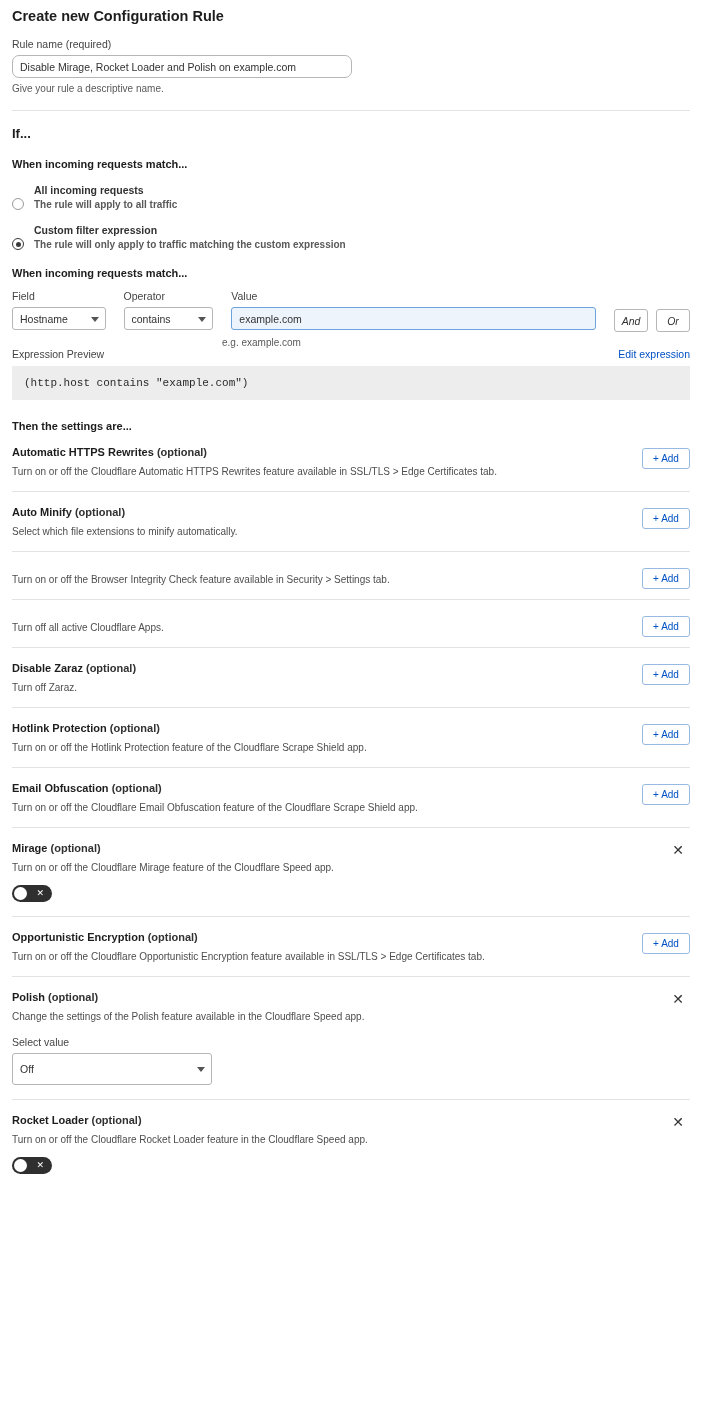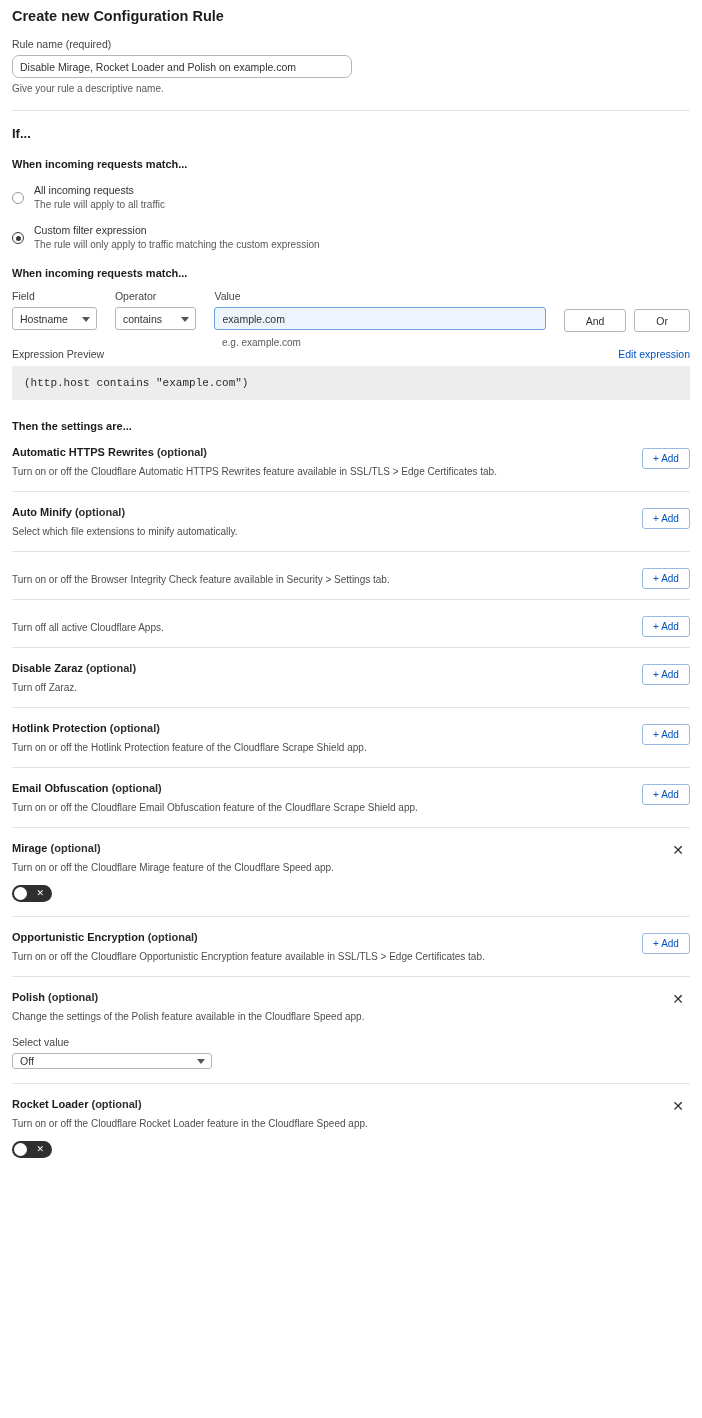--- a/index.html
+++ b/index.html
@@ -61,22 +61,23 @@
     margin: 15px 0 0 0;
   }
   .sub-heading {
     font-size: 11px;
     font-weight: bold;
     color: #1d1d1d;
     margin: 17px 0 0 0;
   }
   .radio-row {
     display: flex;
-    align-items: center;
+    align-items: flex-end;
     margin-top: 14px;
+    font-weight: bold;
   }
   .radio {
     width: 12px;
     height: 12px;
     border-radius: 50%;
     border: 1px solid #9a9a9a;
     background: #fff;
     margin-right: 10px;
     margin-top: 2px;
     flex: none;
@@ -145,28 +146,29 @@
     background: #eef4fb;
     font-size: 10.5px;
     font-family: "Liberation Sans", sans-serif;
     padding: 0 7px;
     color: #313131;
     outline: none;
   }
   .btn-plain {
     height: 23px;
     min-width: 34px;
-    padding: 0 21px;
+    padding: 0 4px;
     border: 1px solid #b6b6b6;
     border-radius: 3px;
     background: #fff;
     font-size: 10.5px;
     font-family: "Liberation Sans", sans-serif;
     color: #313131;
     cursor: pointer;
+    font-style: italic;
   }
   .eg-text {
     font-size: 10px;
     color: #595959;
     margin-top: 5px;
     margin-left: 210px;
   }
   .preview-head {
     display: flex;
     justify-content: space-between;
@@ -274,21 +276,21 @@
     color: #fff;
     font-size: 9px;
     line-height: 15px;
   }
   .select-value-label {
     font-size: 10.5px;
     color: #444;
     margin-top: 14px;
     margin-bottom: 5px;
   }
-  .select-wide { width: 200px; height: 16px; }
+  .select-wide { width: 200px; height: 32px; }
 </style>
 </head>
 <body>
 
 <div class="page">
 
   <div class="page-title">Create new Configuration Rule</div>
 
   <div>
     <div class="field-label">Rule name (required)</div>

